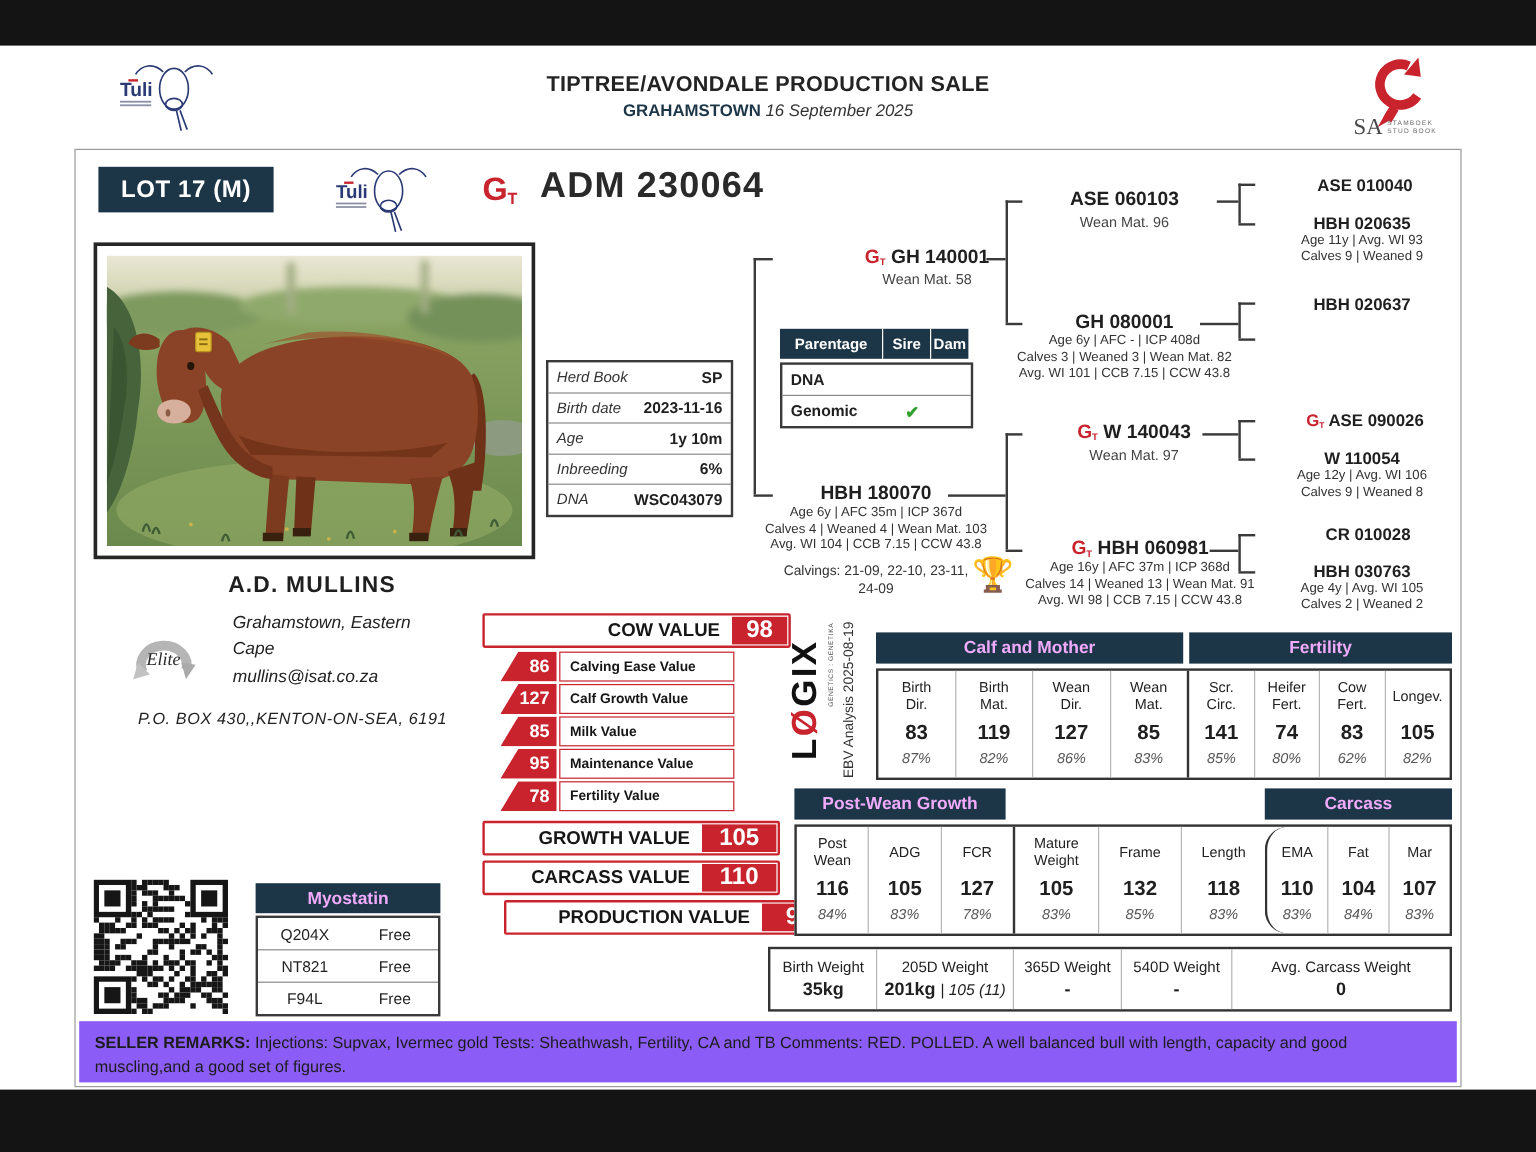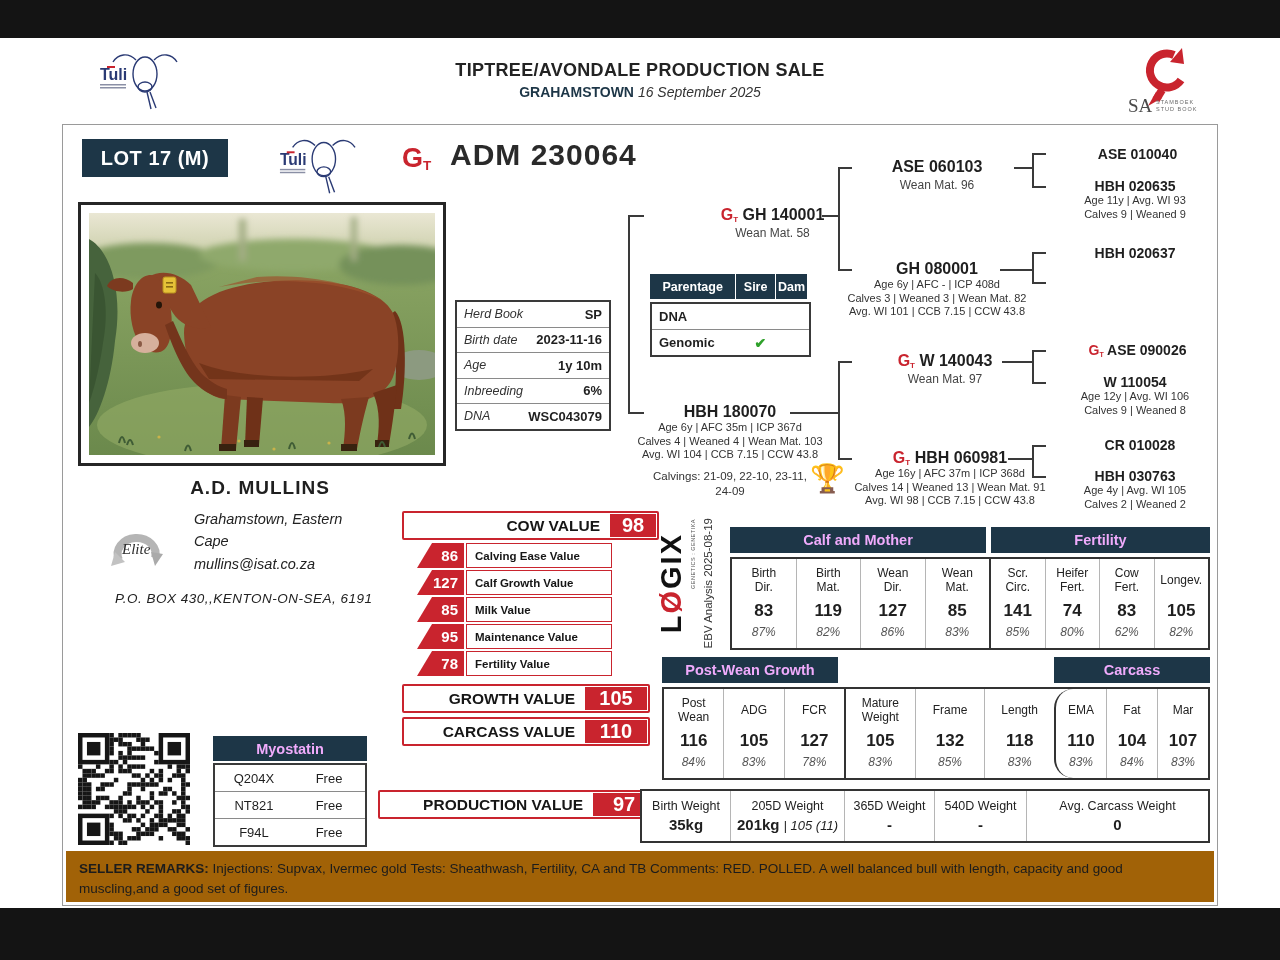--- a/index.html
+++ b/index.html
@@ -93,21 +93,21 @@
   .myo-head{position:absolute;left:213px;top:736px;width:154px;height:25px;}
   .myo-body{position:absolute;left:213px;top:763px;width:154px;border:2px solid #3a3a3a;background:#fff;box-sizing:border-box;}
   .mrow{display:flex;height:26px;align-items:center;border-top:1px solid #8a8a8a;}
   .mrow:first-child{border-top:none;}
   .mgene{width:52%;text-align:center;font-size:13px;}
   .mstat{width:48%;text-align:center;font-size:13px;}
   
   .qr{position:absolute;left:78px;top:733px;width:112px;height:112px;background:#fff;}
   .qr svg{width:100%;height:100%;display:block;}
   
-  .remarks{position:absolute;left:66px;top:851px;width:1148px;height:51px;background:#a16207;box-sizing:border-box;
+  .remarks{position:absolute;left:66px;top:851px;width:1148px;height:51px;background:#8b5cf6;box-sizing:border-box;
            padding:8px 13px;font-size:13.5px;line-height:1.5;color:#1c1c1c;}
   .remarks b{font-weight:bold;}
   .logo-abs svg{width:100%;height:100%;display:block;}
 </style>
 </head>
 <body>
 
 <div id="page">
 
   <div class="bar" style="top:0;height:38px;"></div>
@@ -406,21 +406,21 @@
       <span class="slab">Fertility Value</span>
   </div>
   <div class="valrow" style="left:402px;top:684px;width:248px;height:29px;">
     <span class="vlab">GROWTH VALUE</span>
     <span class="vnum" style="width:62px;">105</span>
   </div>
   <div class="valrow" style="left:402px;top:717px;width:248px;height:29px;">
     <span class="vlab">CARCASS VALUE</span>
     <span class="vnum" style="width:62px;">110</span>
   </div>
-  <div class="valrow" style="left:378px;top:750px;width:280px;height:29px;margin-top:40px;">
+  <div class="valrow" style="left:420px;top:750px;width:280px;height:29px;">
     <span class="vlab">PRODUCTION VALUE</span>
     <span class="vnum" style="width:62px;">97</span>
   </div>
 
   <div class="logix-brand">
     <span class="vtext"><span>L</span><span class="logix-o">Ø</span><span>GIX</span></span>
   </div>
   <div class="logix-sub">
       <span class="vtext">GENETICS : GENETIKA</span>
     </div>

